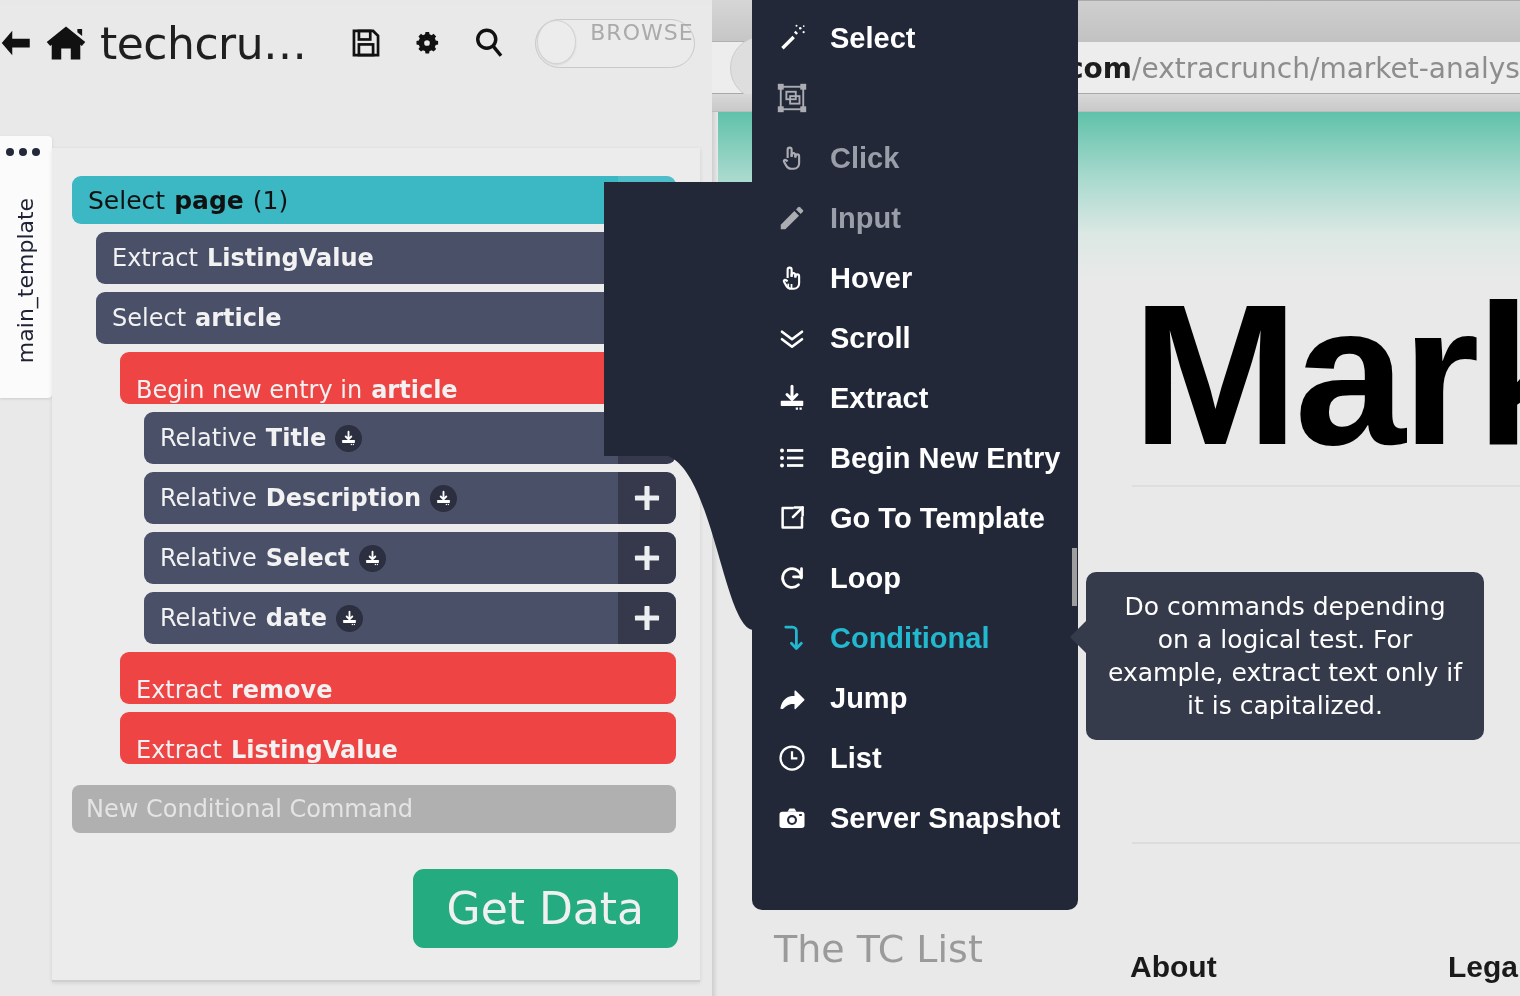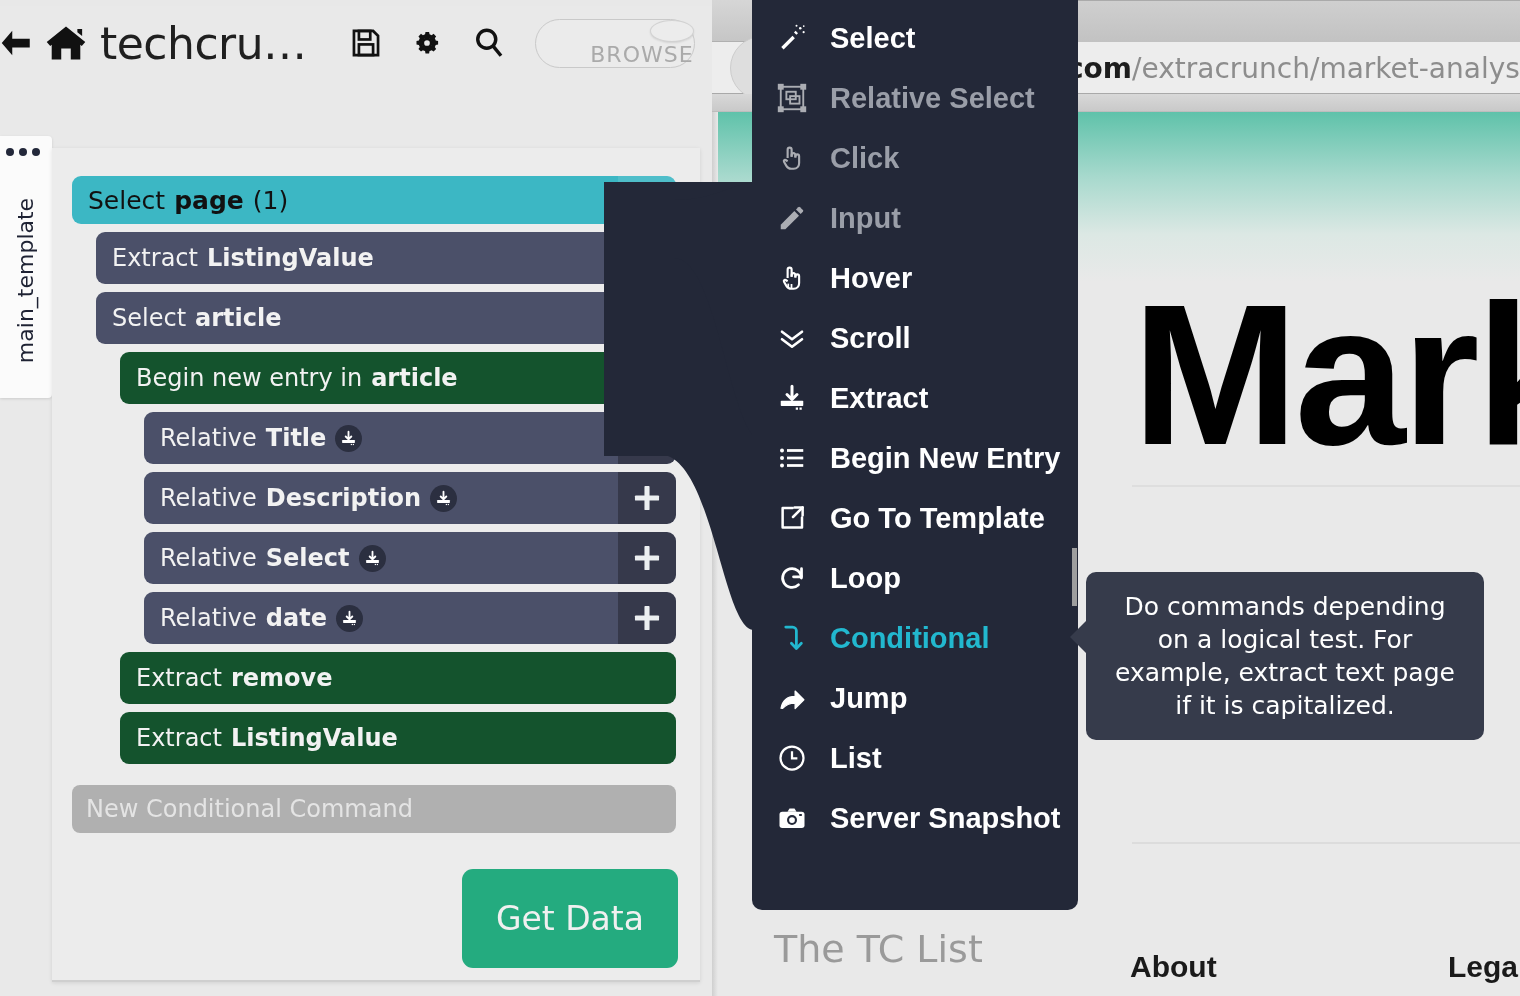--- a/index.html
+++ b/index.html
@@ -26,21 +26,21 @@
   .app-title {
     font-size: 44px; color: #1f1f1f; letter-spacing: -0.5px;
     margin-left: 6px; white-space: nowrap;
     font-family: "DejaVu Sans", sans-serif; font-weight: 400;
   }
   .tb-icons { display: flex; align-items: center; gap: 26px; margin-left: 42px; }
   .tb-icon { cursor: pointer; display:flex; align-items:center; }
   .browse-toggle {
     margin-left: 28px; width: 160px; height: 49px; border-radius: 26px;
     border: 1.5px solid #c9c9c9; background: #ebebeb;
-    display: flex; align-items: flex-end; position: relative; flex-direction: column;
+    display: flex; align-items: flex-start; position: relative;
   }
   .browse-knob {
     width: 44px; height: 44px; border-radius: 50%;
     background: #ececec; border: 1.5px solid #d2d2d2;
     margin-left: 1px;
     box-shadow: 0 1px 2px rgba(0,0,0,.10);
   }
   .browse-label {
     font-size: 22px; color: #aaa; letter-spacing: 1px;
     margin-left: 14px; font-family: "DejaVu Sans", sans-serif;
@@ -96,36 +96,36 @@
     cursor: pointer;
   }
   .cmd-row .plus svg { display:block; }
 
   .row-sel-page {
     background: #3cb7c4; color: #111; border-radius: 9px 9px 9px 9px;
     height: 48px; font-size: 25px;
   }
   .row-sel-page .plus { background: rgba(255,255,255,.10); }
   .row-dark   { background: #4b5069; }
-  .row-slate  { background: #14532d; }
+  .row-slate  { background: #ef4444; align-items: flex-end; }
 
   .dl-badge {
     width: 27px; height: 27px; border-radius: 50%;
     background: #2b2f40; display:inline-flex; align-items:center; justify-content:center;
     flex: 0 0 auto;
   }
   .new-cond {
     height: 48px; border-radius: 8px; background: #b0b0b0;
     display:flex; align-items:center; color:#e4e4e4; font-size:24px;
     padding-left: 14px; font-family:"DejaVu Sans", sans-serif;
   }
   .getdata-wrap { display:flex; justify-content:flex-end; padding-right: 22px; margin-top: 36px; }
   .getdata {
-    background: #24ab7f; color: #f0f0f0; font-size: 33px;
-    border: none; border-radius: 11px; padding: 30px 34px;
+    background: #24ab7f; color: #f0f0f0; font-size: 44px;
+    border: none; border-radius: 11px; padding: 14px 34px;
     font-family: "DejaVu Sans", sans-serif; cursor: pointer;
   }
   .card-divider {
     position: absolute; left: 52px; top: 974px; width: 648px; height: 2px;
     background: #cfcfcf;
   }
 
   
   .browser {
     position: absolute; left: 712px; top: 0; width: 808px; height: 996px;
@@ -526,21 +526,20 @@
           <svg width="30" height="30" viewBox="0 0 24 24" fill="none" stroke="#ffffff" stroke-width="1.5">
             <rect x="3" y="3" width="18" height="18"></rect>
             <rect x="7.5" y="7" width="7.5" height="6"></rect>
             <rect x="10.5" y="10.5" width="7.5" height="6"></rect>
             <rect x="1.4" y="1.4" width="3.2" height="3.2" fill="#ffffff"></rect>
             <rect x="19.4" y="1.4" width="3.2" height="3.2" fill="#ffffff"></rect>
             <rect x="1.4" y="19.4" width="3.2" height="3.2" fill="#ffffff"></rect>
             <rect x="19.4" y="19.4" width="3.2" height="3.2" fill="#ffffff"></rect>
           </svg>
         </span>
-        <span class="mi-lb">Relative Select</span>
       </div>
       <div class="mi dim">
         <span class="mi-ic">
           <svg width="30" height="30" viewBox="0 0 24 24" fill="none" stroke="#ffffff" stroke-width="1.7" stroke-linejoin="round">
             <path d="M8.5 12V5.3a1.6 1.6 0 013.2 0V11"></path>
             <path d="M11.7 11V9.6a1.5 1.5 0 013 0V11.5"></path>
             <path d="M14.7 11.6v-1a1.5 1.5 0 013 0V16c0 2.6-1.7 4.6-4.4 4.6h-2c-2 0-3-1-3.8-2.3L5.6 15c-.5-.9.4-1.9 1.3-1.4l1.6 1"></path>
           </svg>
         </span>
         <span class="mi-lb">Click</span>
@@ -652,14 +651,14 @@
             <circle cx="12" cy="13.6" r="4" fill="#232838"></circle>
             <circle cx="12" cy="13.6" r="2.3"></circle>
             <rect x="17.6" y="8.7" width="2.4" height="1.6" rx=".6" fill="#232838"></rect>
           </svg>
         </span>
         <span class="mi-lb">Server Snapshot</span>
       </div>
     </div>
 
   <div class="tt-scrollbar"></div>
-  <div class="tooltip">Do commands depending on a logical test. For example, extract text page if it is capitalized.</div>
+  <div class="tooltip">Do commands depending on a logical test. For example, extract text only if it is capitalized.</div>
 </div>
 
 </body></html>

